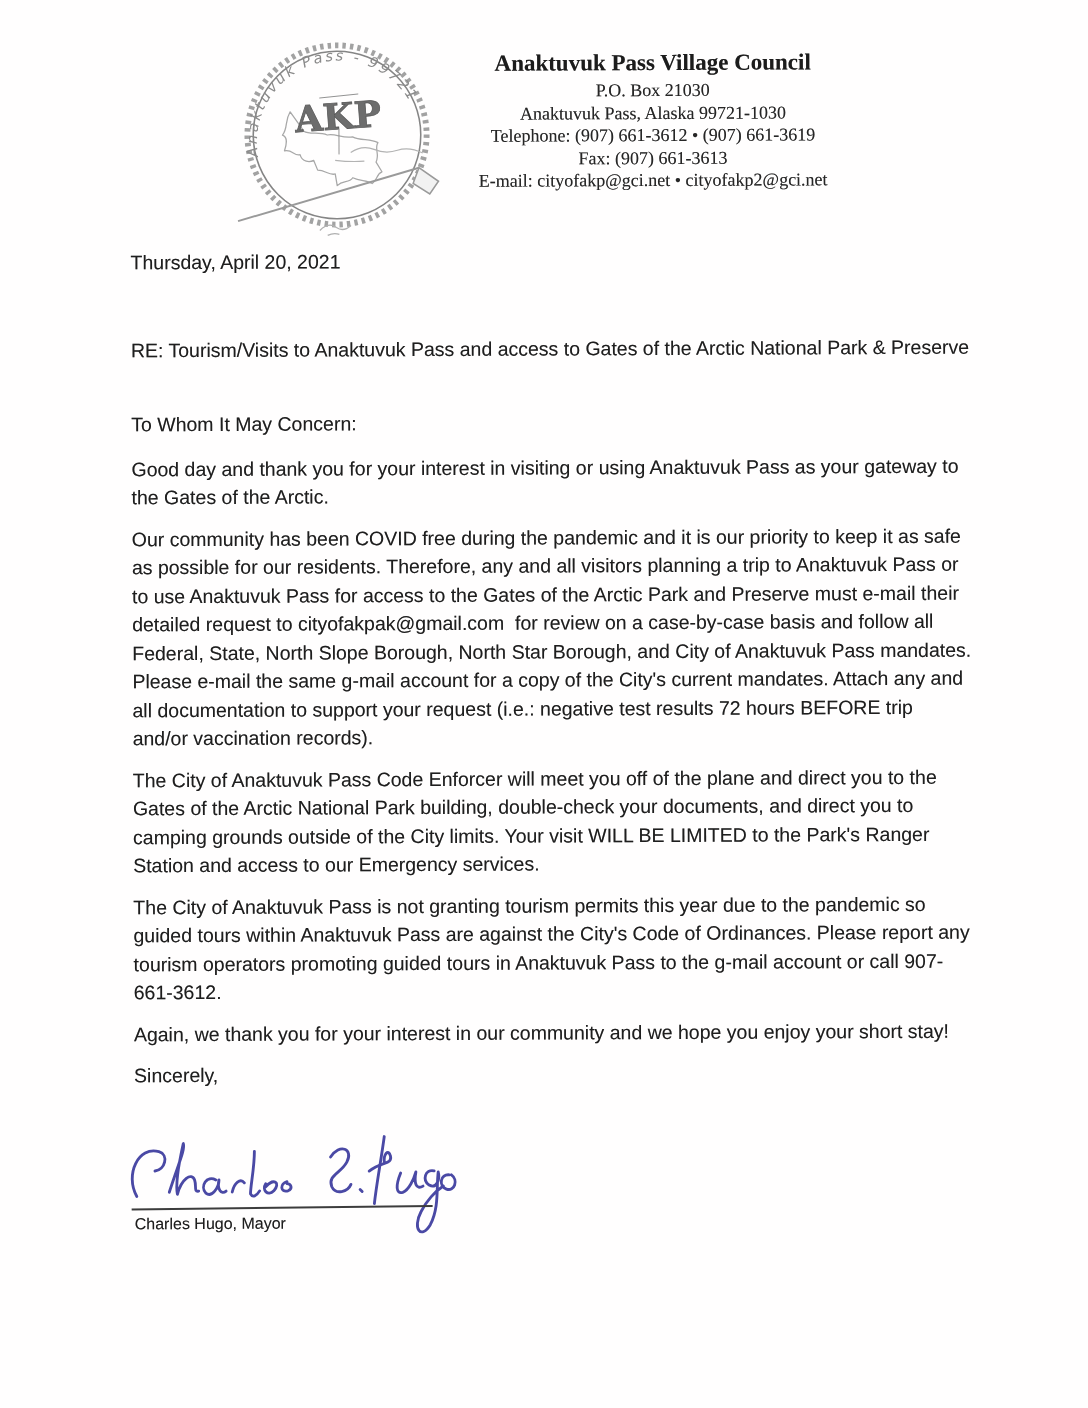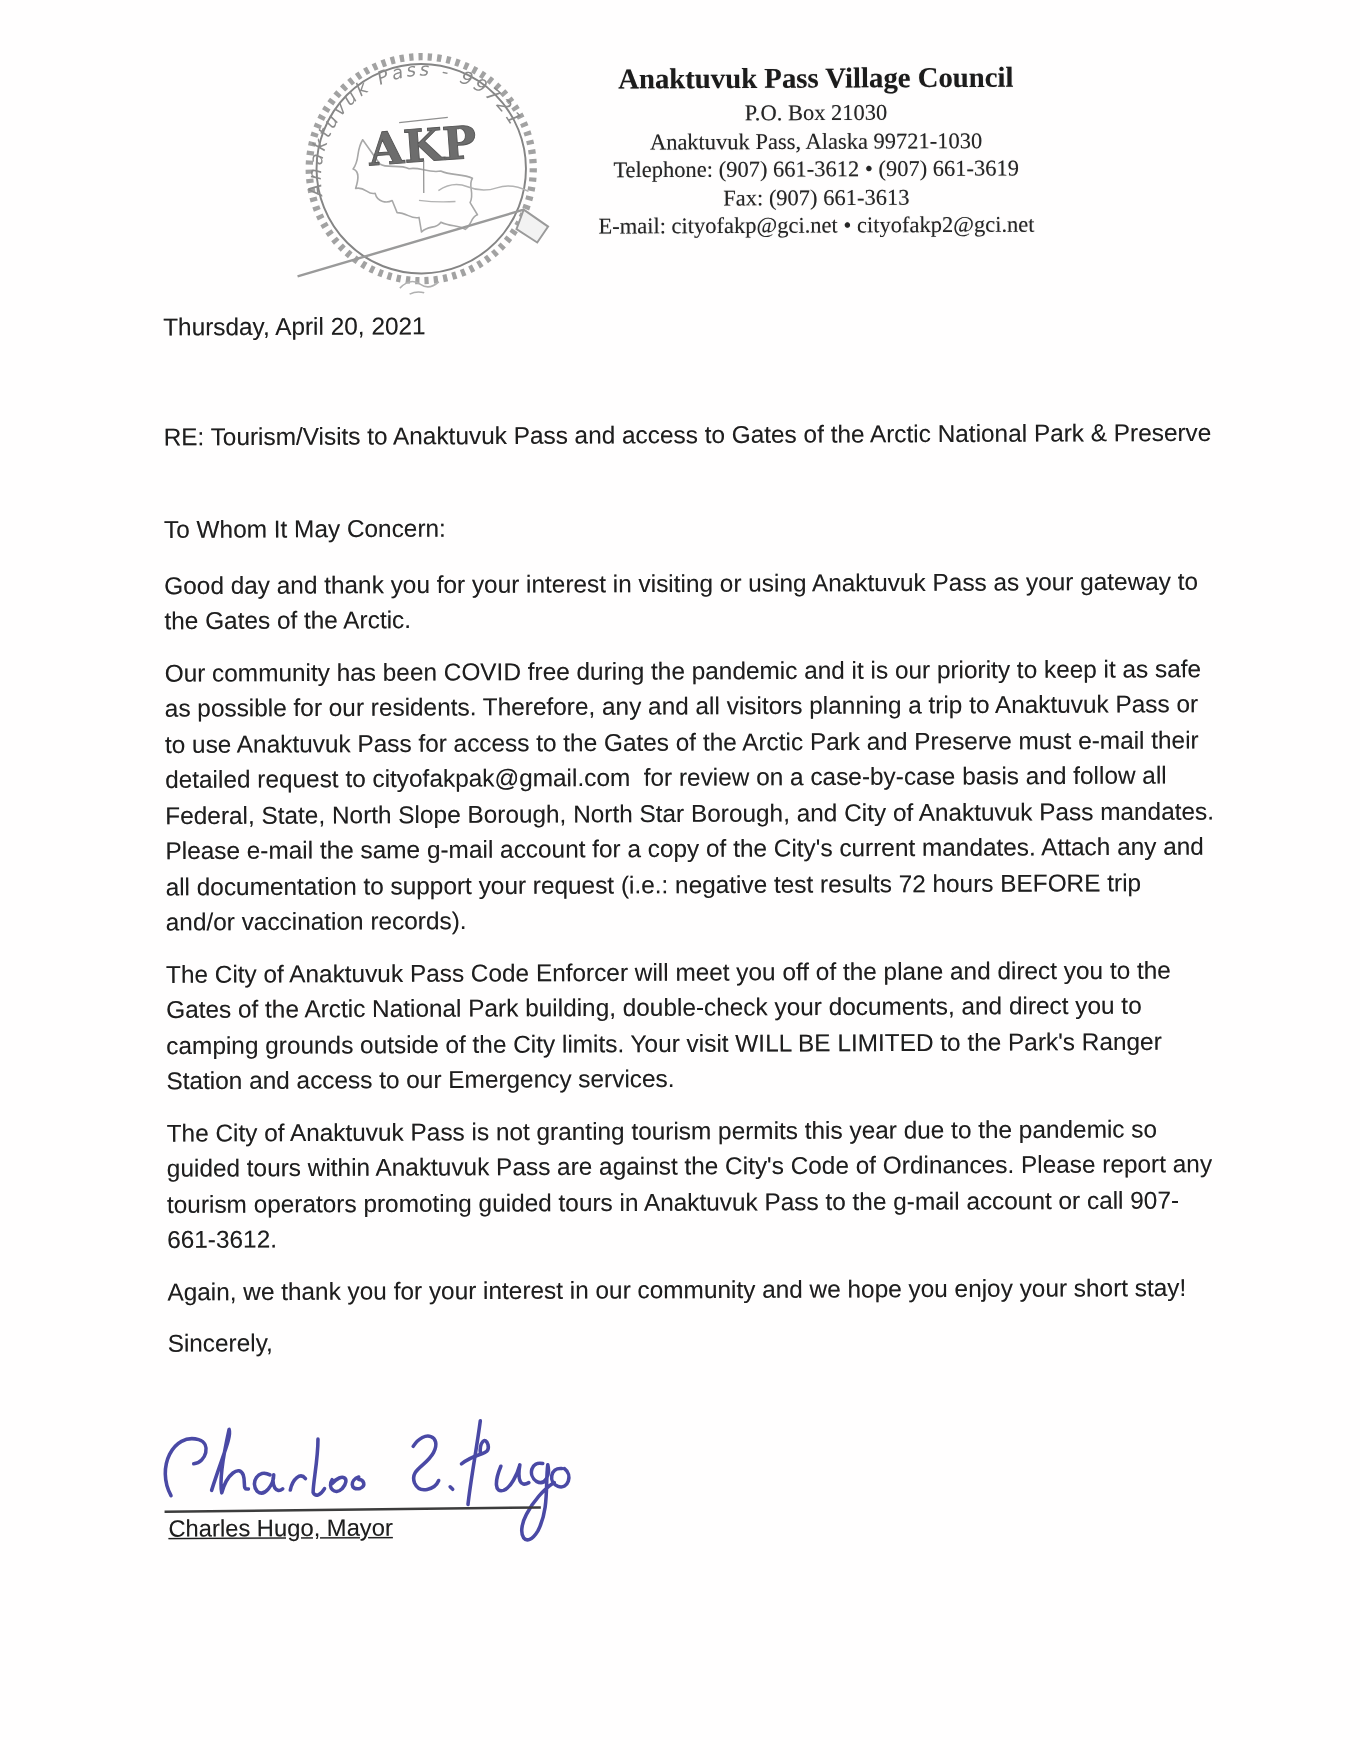--- a/index.html
+++ b/index.html
@@ -35,23 +35,22 @@
   .body-p{margin:0 0 13px 0 !important;}
   .closing{margin:5px 0 0 0 !important;}
   
   .signature-svg{position:absolute;left:118px;top:1120px;overflow:visible;}
   .sig-line{
     position:absolute;left:127px;top:1206px;width:301px;height:2px;
     background:#3c3c3c;transform:rotate(-0.4deg);
   }
   .signer{
     position:absolute;left:130px;top:1209px;
-    font-size:19px;line-height:28px;
+    font-size:16px;line-height:28px;
     text-shadow:0 0 .5px rgba(30,30,30,.4);
-    text-decoration:underline;
   }
 </style>
 </head>
 <body>
 
 <div class="page">
   <div class="scan">
 
     <div>
 

